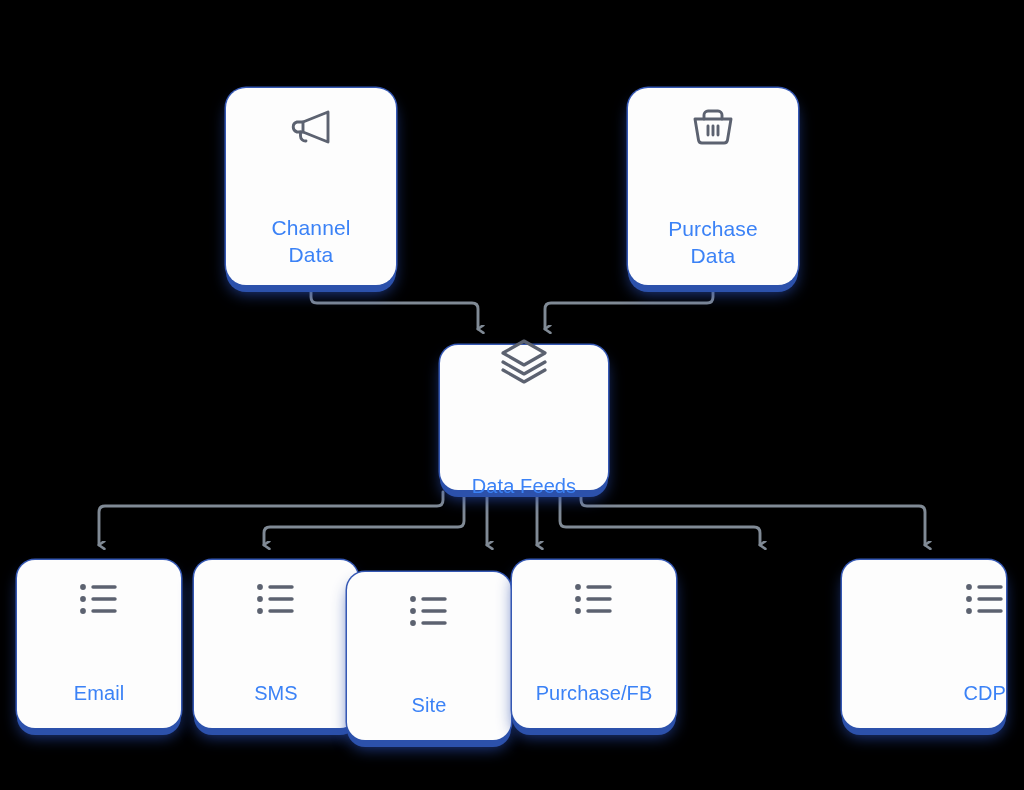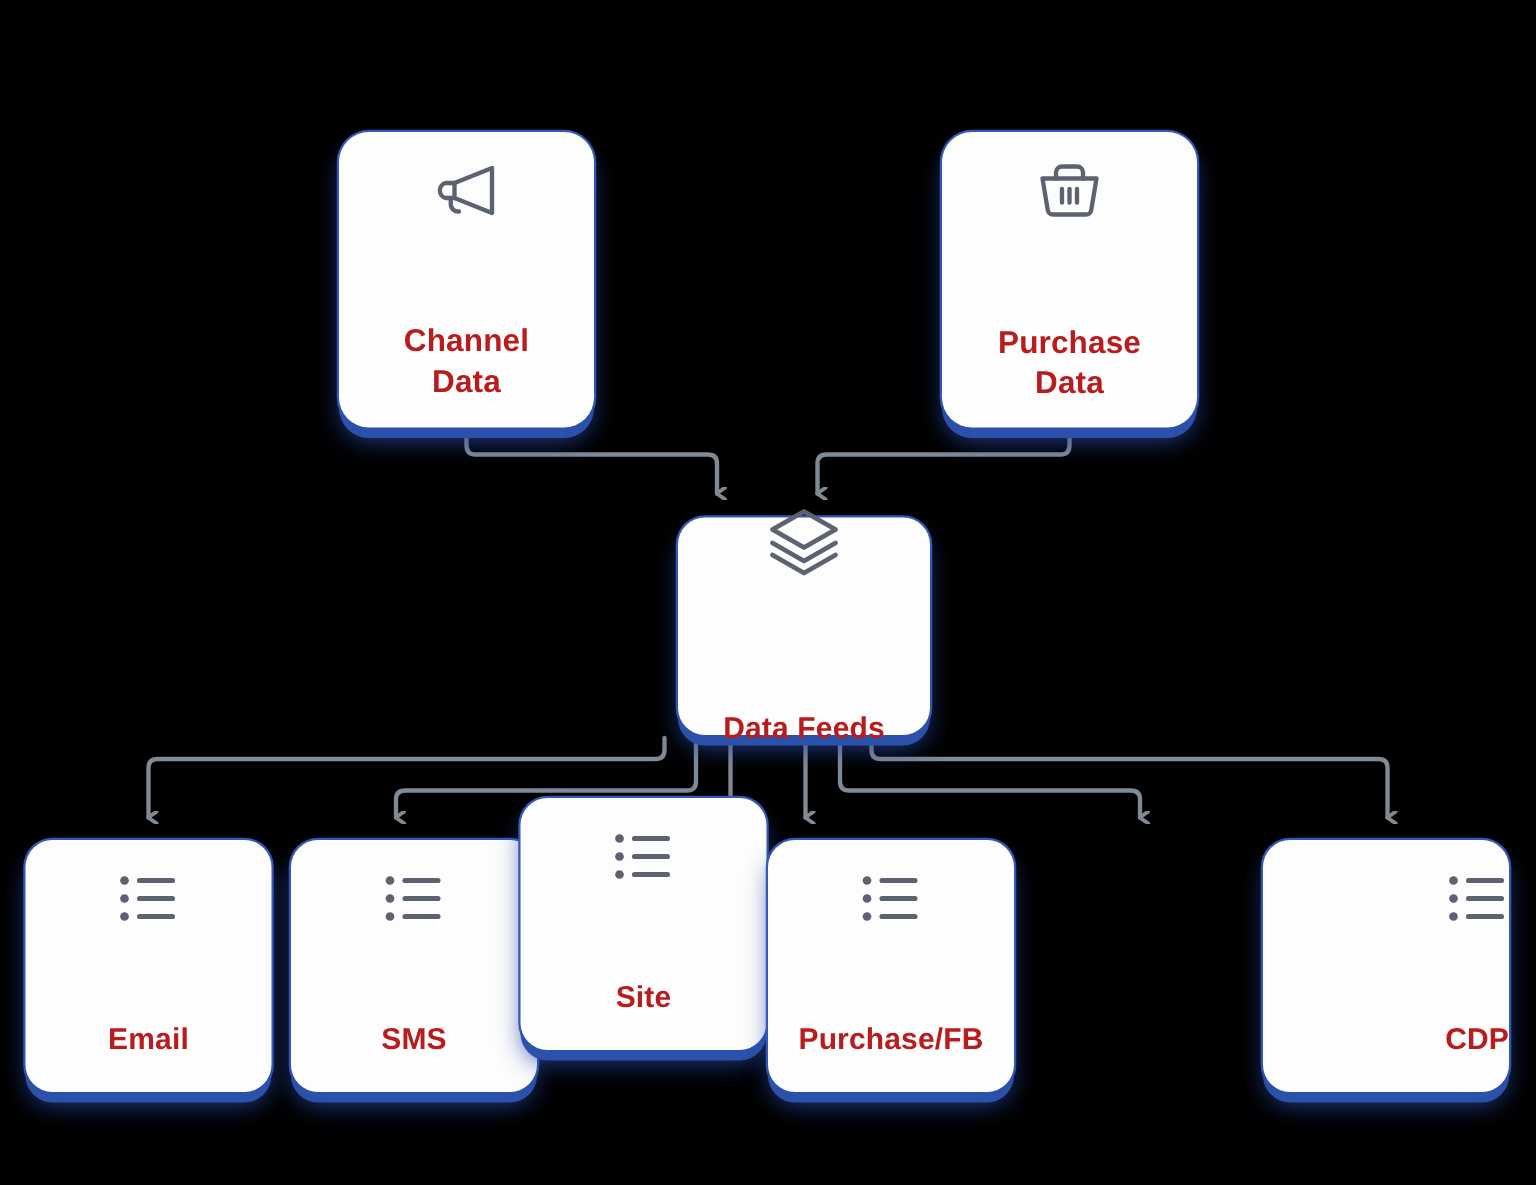--- a/index.html
+++ b/index.html
@@ -28,22 +28,22 @@
       0 7px 0 0 #2c51ab,
       0 0 0 1.5px #3558b4,
       0 10px 16px -2px rgba(40,74,170,0.85);
   }
   .card .glyph {
     display: block;
     line-height: 0;
     margin-bottom: 14px;
   }
   .card .caption {
-    color: #b91c1c;
-    font-weight: bold;
+    color: #3b82f6;
+    font-weight: normal;
     text-align: center;
     letter-spacing: 0.1px;
     line-height: 1.28;
     white-space: pre-line;
     margin-top: 48px;
   }
 
   
   .tier-top { width: 170px; height: 197px; border-radius: 20px; }
   .tier-top .caption { font-size: 21px; }
@@ -111,21 +111,21 @@
         <path d="M6,15 L42,15 L38.5,36 A3.5,3.5 0 0 1 35,39 L13,39 A3.5,3.5 0 0 1 9.5,36 Z"></path>
         <path d="M19,22 L19,31"></path>
         <path d="M24,22 L24,31"></path>
         <path d="M29,22 L29,31"></path>
       </svg>
     </span>
     <span class="caption">Purchase
 Data</span>
   </div>
 
-  <div class="card tier-mid" style="left:452px; top:345px;gap:28px;">
+  <div class="card tier-mid" style="left:440px; top:345px;gap:28px;">
     <span class="glyph">
       <svg class="ico" width="52" height="48" viewBox="0 0 52 48" fill="none" stroke="#5c6270" stroke-width="3.2" stroke-linecap="round" stroke-linejoin="round">
         <path d="M26,5 L47,17 L26,29 L5,17 Z"></path>
         <path d="M5,26 L26,38 L47,26"></path>
         <path d="M5,34 L26,46 L47,34"></path>
       </svg>
     </span>
     <span class="caption">Data Feeds</span>
   </div>
 
@@ -150,21 +150,21 @@
         <circle cx="5" cy="18" r="2.9" fill="#5c6270" stroke="none"></circle>
         <circle cx="5" cy="30" r="2.9" fill="#5c6270" stroke="none"></circle>
         <path d="M15,6 L37,6" stroke-width="3.4"></path>
         <path d="M15,18 L37,18" stroke-width="3.4"></path>
         <path d="M15,30 L37,30" stroke-width="3.4"></path>
       </svg>
     </span>
     <span class="caption">SMS</span>
   </div>
 
-  <div class="card tier-bot" style="left:347px; top:532px;">
+  <div class="card tier-bot" style="left:347px; top:572px;">
     <span class="glyph">
       <svg class="ico" width="42" height="36" viewBox="0 0 42 36" fill="none" stroke="#5c6270" stroke-linecap="round">
         <circle cx="5" cy="6" r="2.9" fill="#5c6270" stroke="none"></circle>
         <circle cx="5" cy="18" r="2.9" fill="#5c6270" stroke="none"></circle>
         <circle cx="5" cy="30" r="2.9" fill="#5c6270" stroke="none"></circle>
         <path d="M15,6 L37,6" stroke-width="3.4"></path>
         <path d="M15,18 L37,18" stroke-width="3.4"></path>
         <path d="M15,30 L37,30" stroke-width="3.4"></path>
       </svg>
     </span>

